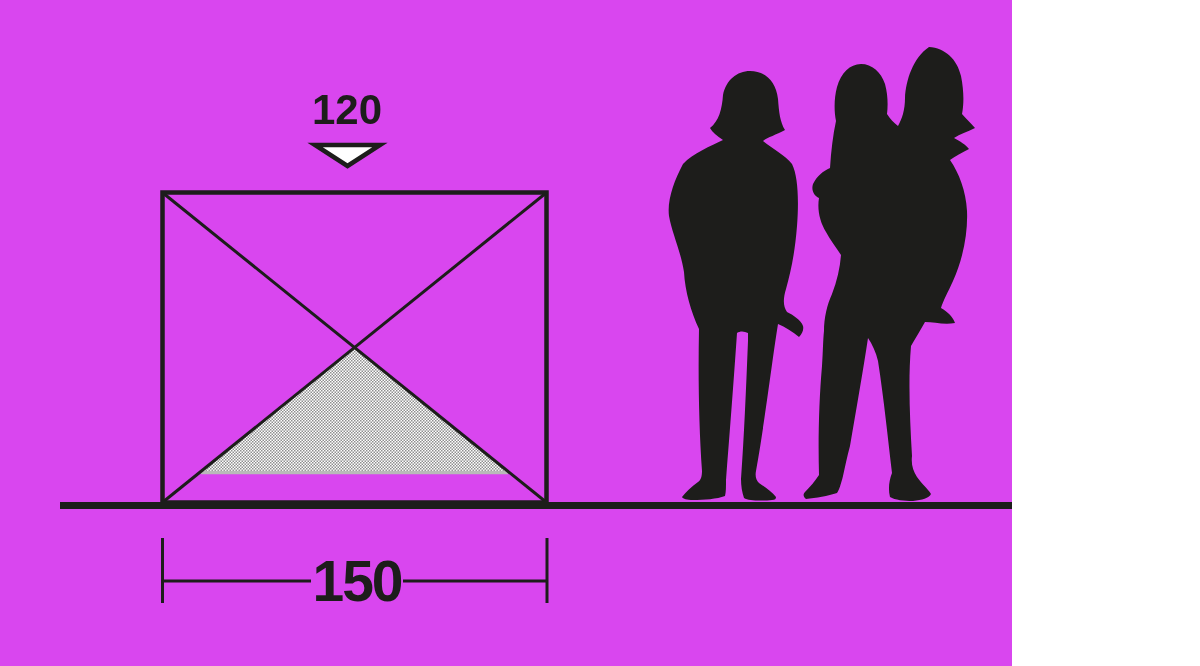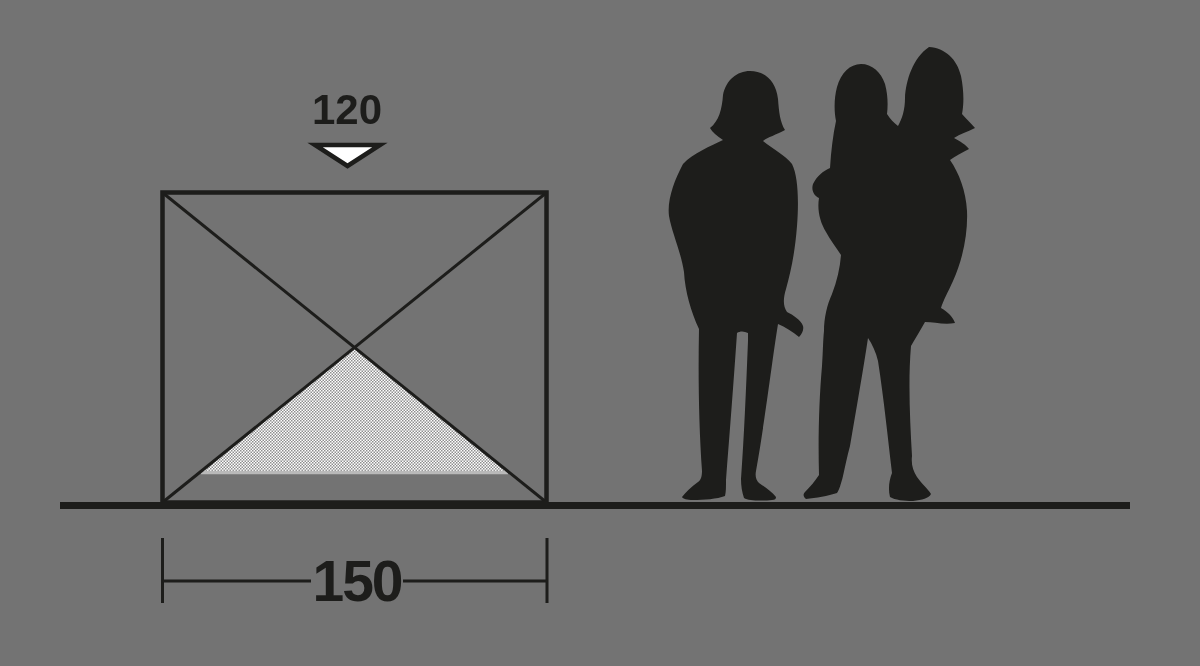--- a/index.html
+++ b/index.html
@@ -1,19 +1,19 @@
 <!DOCTYPE html>
 <html><head>
 <meta charset="utf-8">
 <style>
   html,body{margin:0;padding:0;background:#ffffff;}
   .stage{
     position:relative;
-    width:1200px;height:666px;
-    background:#737373;
+    width:1012px;height:666px;
+    background:#d946ef;
     overflow:hidden;
     font-family:"Liberation Sans", sans-serif;
   }
   .stage svg{display:block;position:absolute;left:0;top:0;}
   .ink-fill{fill:#1d1d1b;}
   .ink-stroke{stroke:#1d1d1b;fill:none;}
   .white-fill{fill:#ffffff;}
   .dim-text{
     font-family:"Liberation Sans", sans-serif;
     font-weight:700;

